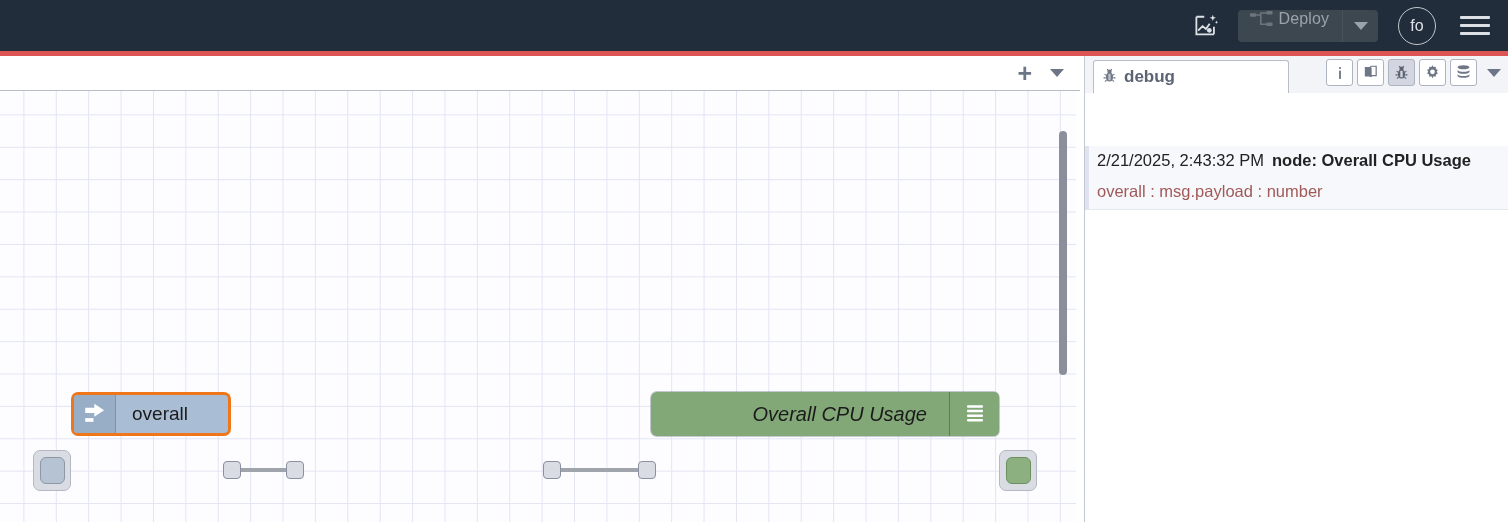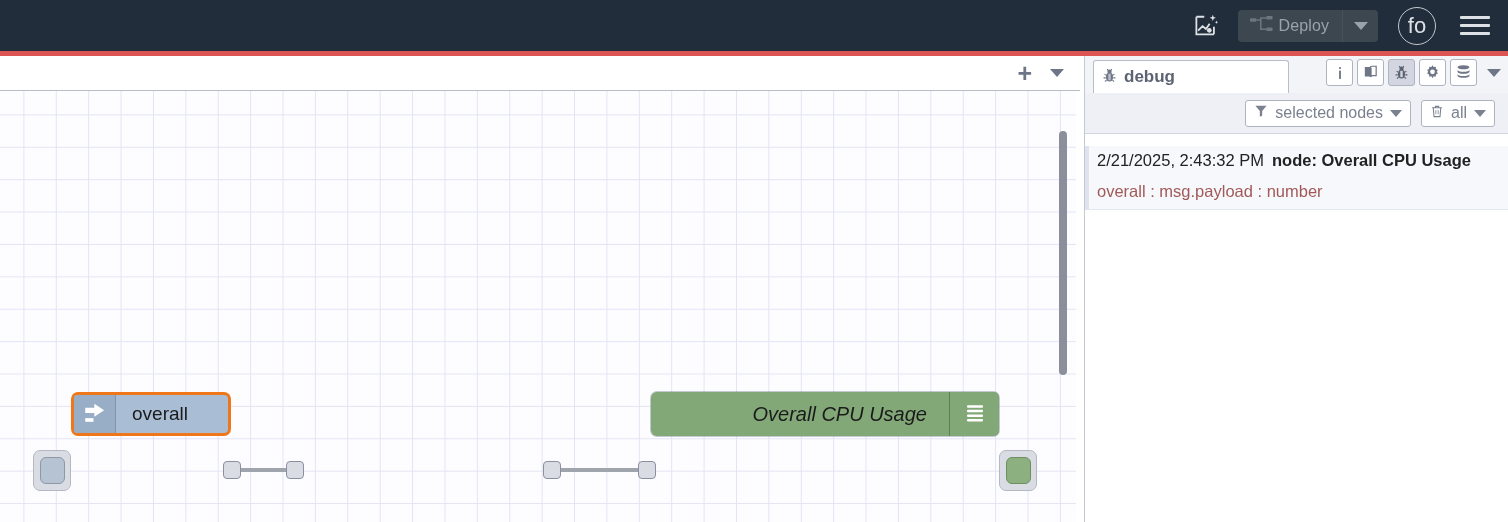--- a/index.html
+++ b/index.html
@@ -27,42 +27,42 @@
     cursor: pointer; margin-right: 10px;
   }
 
   .deploy-group {
     display: flex; align-items: center;
     height: 32px; background: #3d4750;
     border-radius: 4px; overflow: hidden;
     margin-right: 20px; cursor: pointer;
   }
   .deploy-main {
-    display: flex; align-items: center; gap: 4px;
+    display: flex; align-items: flex-start; gap: 4px;
     padding: 0 13px 0 11px; height: 32px;
   }
   .deploy-label {
     color: #9aa3ac; font-size: 16px; letter-spacing: .1px;
   }
   .deploy-caret {
     width: 36px; height: 32px;
     display: flex; align-items: center; justify-content: center;
     border-left: 1px solid #49525b;
   }
   .caret-down {
     width: 0; height: 0;
     border-left: 7px solid transparent;
     border-right: 7px solid transparent;
     border-top: 8px solid #9aa3ac;
   }
 
   .avatar {
     width: 38px; height: 38px; border-radius: 50%;
     border: 1.6px solid #c3c8cd;
-    color: #dde1e5; font-size: 22px;
+    color: #dde1e5; font-size: 16px;
     display: flex; align-items: center; justify-content: center;
     margin-right: 24px; cursor: pointer;
   }
   .hamburger {
     width: 30px; height: 30px;
     display: flex; flex-direction: column; justify-content: center; gap: 5px;
     cursor: pointer;
   }
   .hamburger span { display: block; height: 3px; width: 30px; background: #dde1e5; border-radius: 1px; }
 
@@ -442,42 +442,20 @@
           <svg width="17" height="17" viewBox="0 0 24 24" fill="#6f7686">
             <ellipse cx="12" cy="4.6" rx="8.4" ry="2.9"></ellipse>
             <path d="M3.6 8.2c0 1.6 3.8 2.9 8.4 2.9s8.4-1.3 8.4-2.9v2.6c0 1.6-3.8 2.9-8.4 2.9s-8.4-1.3-8.4-2.9z"></path>
             <path d="M3.6 14c0 1.6 3.8 2.9 8.4 2.9s8.4-1.3 8.4-2.9v2.6c0 1.6-3.8 2.9-8.4 2.9s-8.4-1.3-8.4-2.9z"></path>
           </svg>
         </div>
         <span class="sb-icons-caret"></span>
       </div>
     </div>
 
-    <div class="sb-filterrow">
-      <div class="sb-pill">
-        <span>
-          <svg width="14" height="14" viewBox="0 0 24 24" fill="#7b818f">
-            <path d="M2.4 3h19.2l-7.6 9v8.2l-4 1.8V12z"></path>
-          </svg>
-        </span>
-        <span class="sb-pill-label">selected nodes</span>
-        <span class="sb-pill-caret"></span>
-      </div>
-      <div class="sb-pill">
-        <span>
-          <svg width="14" height="15" viewBox="0 0 24 24" fill="none" stroke="#7b818f" stroke-width="1.8">
-            <path d="M3.6 5.6h16.8M9.2 5.6V3.2h5.6v2.4"></path>
-            <path d="M5.6 5.6l1.2 15.2h10.4L18.4 5.6"></path>
-            <path d="M10 9.6v7M14 9.6v7" stroke-width="1.4"></path>
-          </svg>
-        </span>
-        <span class="sb-pill-label">all</span>
-        <span class="sb-pill-caret"></span>
-      </div>
-    </div>
 
     <div class="debug-list">
       <div class="debug-msg">
         <div class="dm-line1">
           <span>2/21/2025, 2:43:32 PM</span><span class="dm-node">node: Overall CPU Usage</span>
         </div>
         <div class="dm-line2">overall : msg.payload : number</div>
       </div>
     </div>
   </div>

